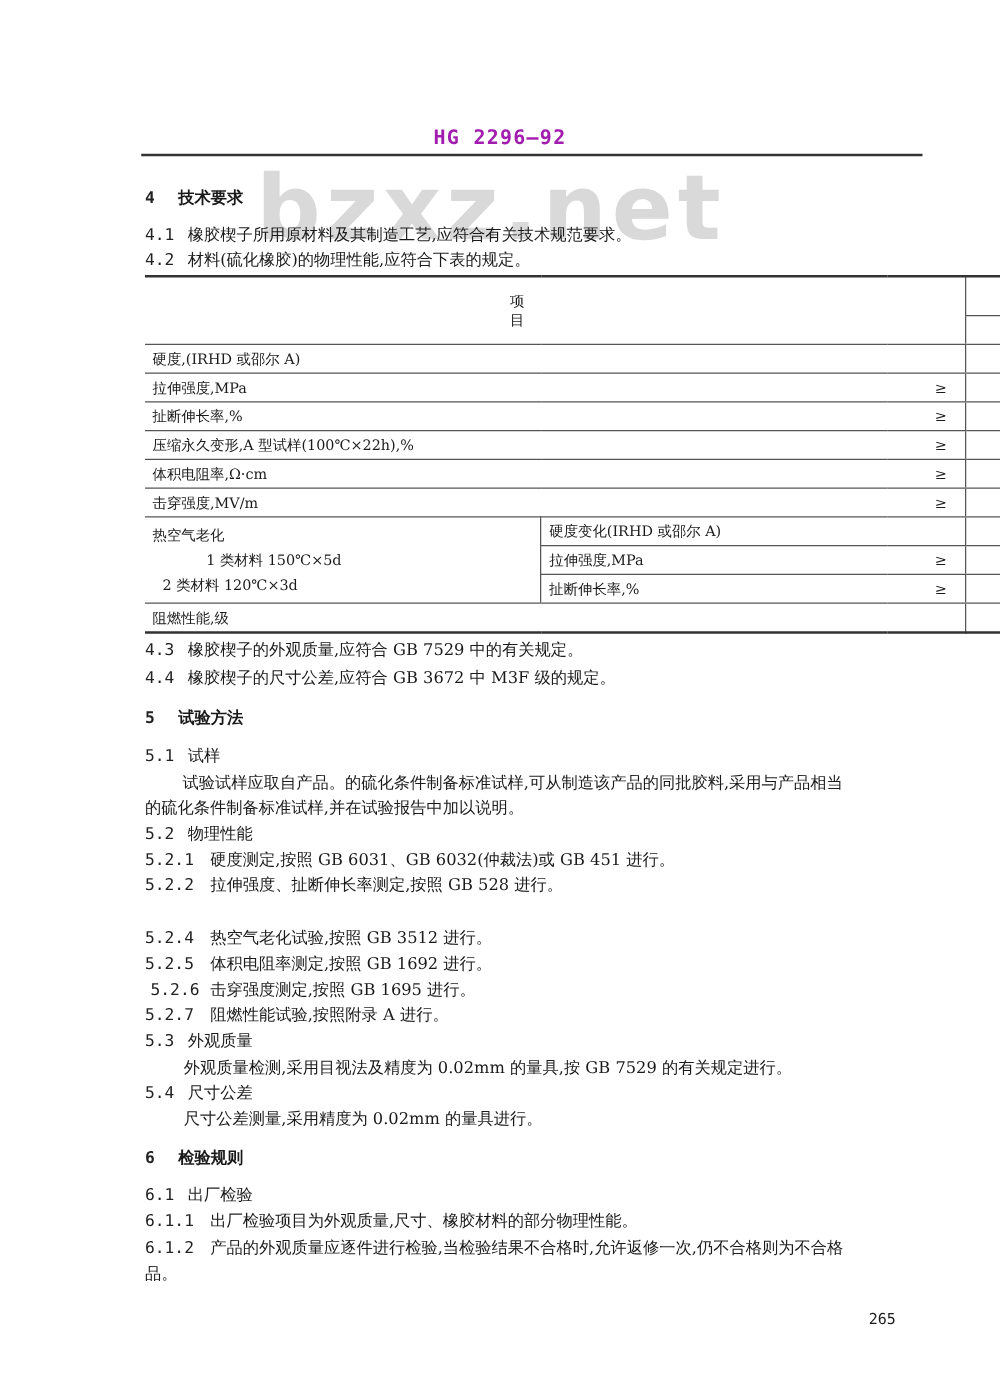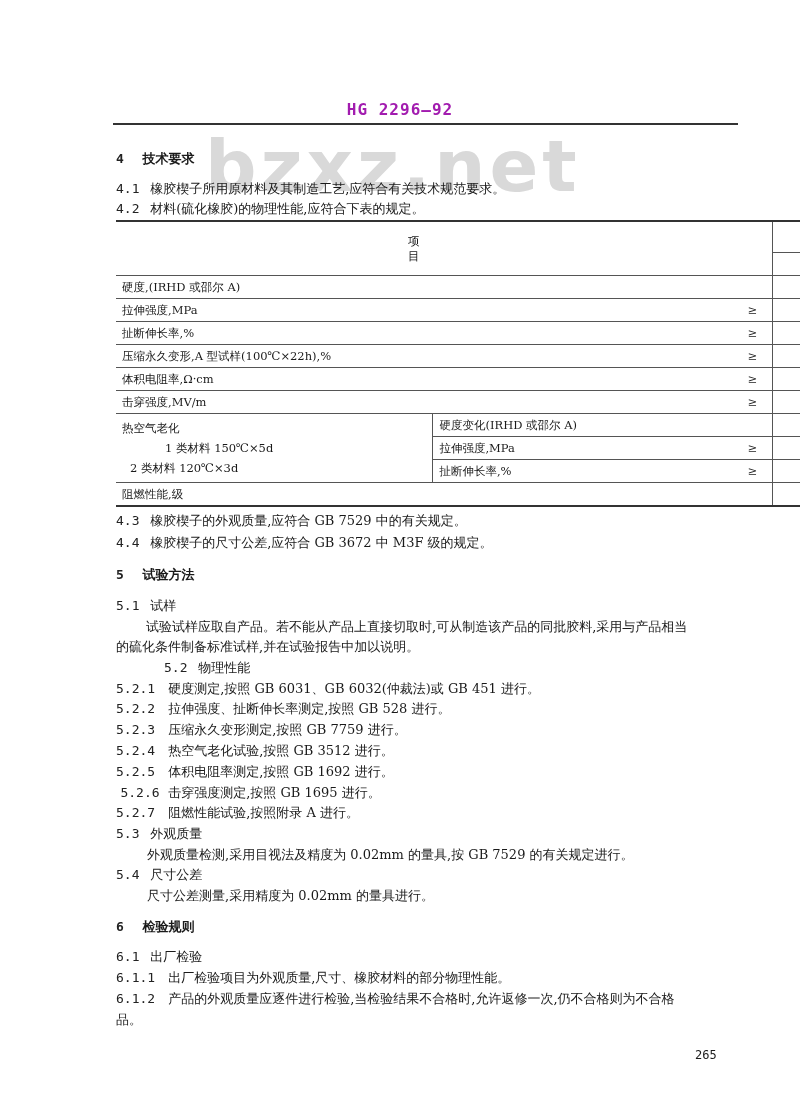--- a/index.html
+++ b/index.html
@@ -167,41 +167,37 @@
 
   <div class="line heading" style="top:566px;">
     <span class="num" style="width:22px;">5</span>
     <span>试验方法</span>
   </div>
   <div class="line" style="top:597px;">
     <span class="num" style="width:30px;">5.1</span>
     <span>试样</span>
   </div>
   <div class="line" style="top:618px;">
-    <span style="padding-left:30px;">试验试样应取自产品。若不能从产品上直接切取时,可从制造该产品的同批胶料,采用与产品相当</span>
+    <span style="padding-left:30px;">试验试样应取自产品。的硫化条件制备标准试样,可从制造该产品的同批胶料,采用与产品相当</span>
   </div>
   <div class="line" style="top:638px;">
     <span>的硫化条件制备标准试样,并在试验报告中加以说明。</span>
   </div>
   <div class="line" style="top:659px;">
-    <span class="num" style="width:30px;margin-left:48px;">5.2</span>
+    <span class="num" style="width:30px;">5.2</span>
     <span>物理性能</span>
   </div>
 
   <div class="line" style="top:680px;">
     <span class="num" style="width:48px;">5.2.1</span>
     <span>硬度测定,按照 GB 6031、GB 6032(仲裁法)或 GB 451 进行。</span>
   </div>
   <div class="line" style="top:700px;">
     <span class="num" style="width:48px;">5.2.2</span>
     <span>拉伸强度、扯断伸长率测定,按照 GB 528 进行。</span>
-  </div>
-  <div class="line" style="top:721px;">
-    <span class="num" style="width:48px;">5.2.3</span>
-    <span>压缩永久变形测定,按照 GB 7759 进行。</span>
   </div>
   <div class="line" style="top:742px;">
     <span class="num" style="width:48px;">5.2.4</span>
     <span>热空气老化试验,按照 GB 3512 进行。</span>
   </div>
   <div class="line" style="top:763px;">
     <span class="num" style="width:48px;">5.2.5</span>
     <span>体积电阻率测定,按照 GB 1692 进行。</span>
   </div>
   <div class="line" style="top:784px;">

